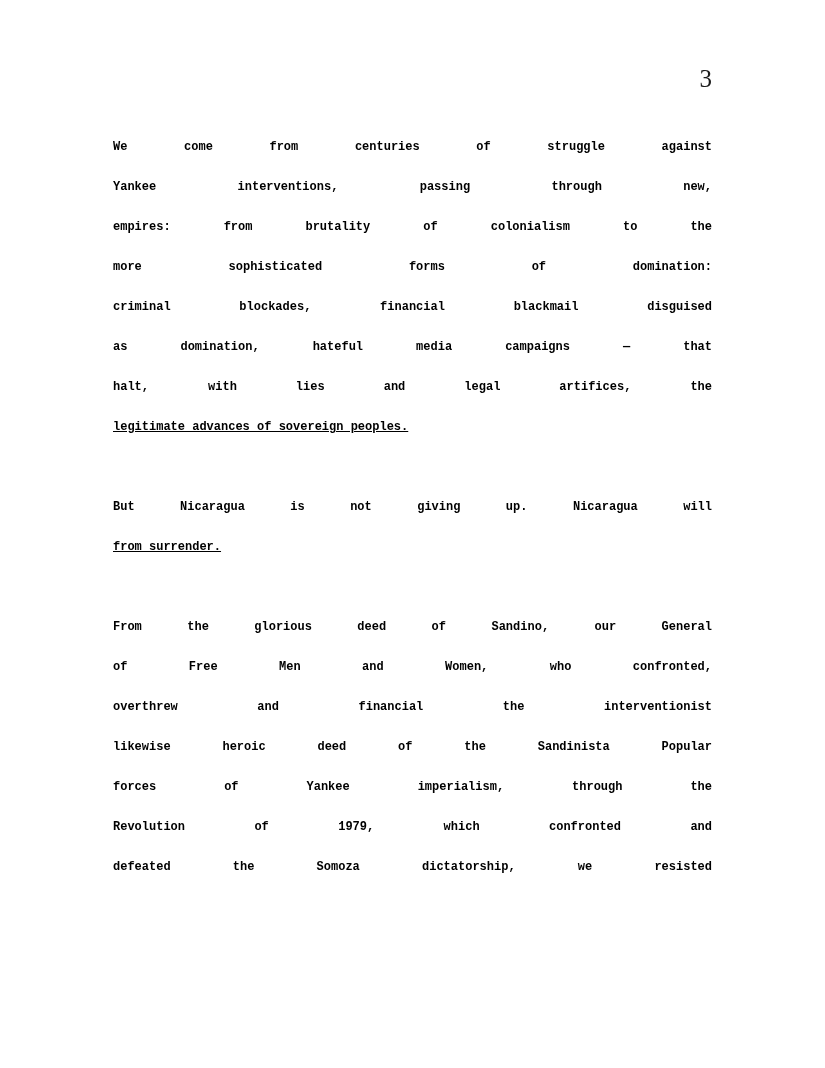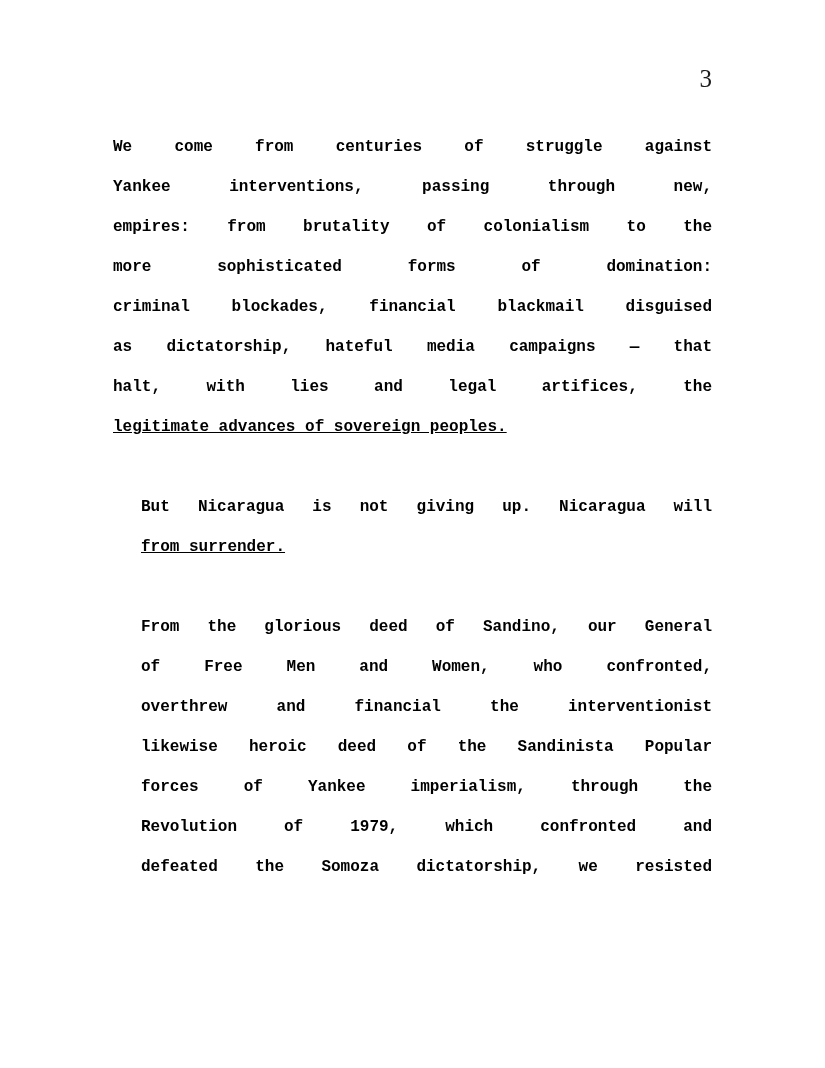--- a/index.html
+++ b/index.html
@@ -26,26 +26,26 @@
     line-height: 30px;
     color: #1c1c1c;
   }
   .doc-body {
     position: absolute;
     left: 113px;
     top: 127px;
     width: 599px;
     color: #000000;
     font-family: "Liberation Mono", "DejaVu Sans Mono", monospace;
-    font-size: 16px;
+    font-size: 12px;
     font-weight: 700;
     line-height: 40px;
   }
   .para { margin: 0; }
-  .para + .para { margin-top: 40px; margin-left: 28px; }
+  .para + .para { margin-top: 40px; }
   .line {
     text-align: justify;
     text-align-last: justify;
     white-space: normal;
   }
   .line.flush {
     text-align-last: left;
     text-decoration: underline;
   }
 </style>
@@ -57,21 +57,21 @@
   <div class="page-number">3</div>
 
   <div class="doc-body">
 
     <div class="para">
       <div class="line">We come from centuries of struggle against</div>
       <div class="line">Yankee interventions, passing through new,</div>
       <div class="line">empires: from brutality of colonialism to the</div>
       <div class="line">more sophisticated forms of domination:</div>
       <div class="line">criminal blockades, financial blackmail disguised</div>
-      <div class="line">as dictatorship, hateful media campaigns — that</div>
+      <div class="line">as domination, hateful media campaigns — that</div>
       <div class="line">halt, with lies and legal artifices, the</div>
       <div class="line flush">legitimate advances of sovereign peoples.</div>
     </div>
 
     <div class="para">
       <div class="line">But Nicaragua is not giving up. Nicaragua will</div>
       <div class="line flush">from surrender.</div>
     </div>
 
     <div class="para">

